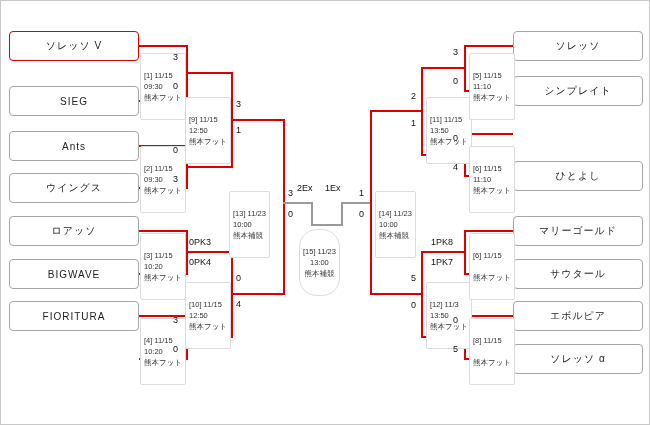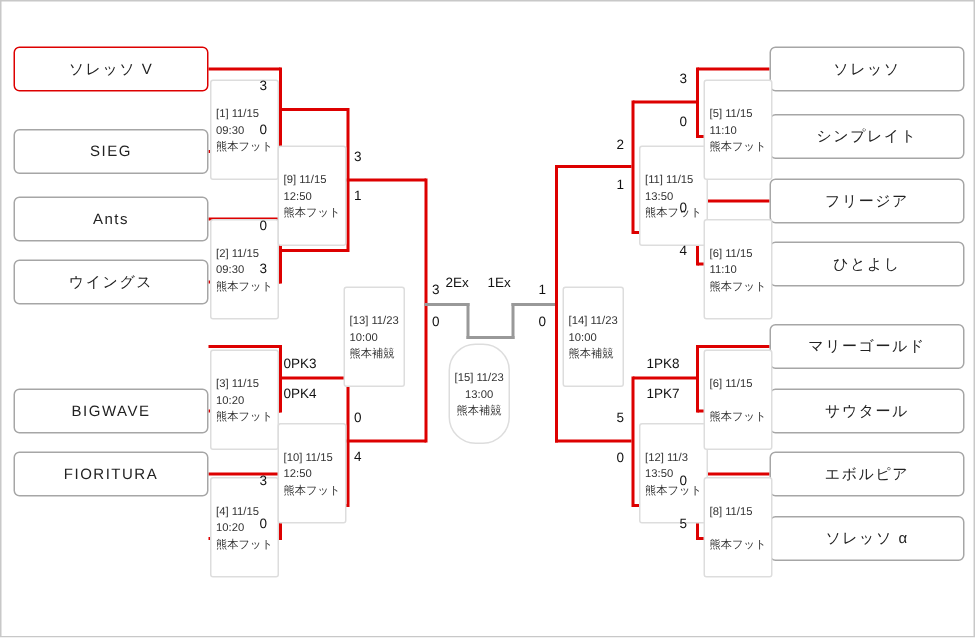--- a/index.html
+++ b/index.html
@@ -87,35 +87,35 @@
     </div>
   <div class="team" style="left:8px;top:85px">
       <span>SIEG</span>
     </div>
   <div class="team" style="left:8px;top:130px">
       <span>Ants</span>
     </div>
   <div class="team" style="left:8px;top:172px">
       <span>ウイングス</span>
     </div>
+  <div class="team" style="left:8px;top:215px">
+      <span>ロアッソ</span>
+    </div>
   <div class="team" style="left:8px;top:258px">
       <span>BIGWAVE</span>
     </div>
   <div class="team" style="left:8px;top:300px">
       <span>FIORITURA</span>
     </div>
 
   <div class="team" style="left:512px;top:30px">
       <span>ソレッソ</span>
     </div>
   <div class="team" style="left:512px;top:75px">
       <span>シンプレイト</span>
-    </div>
-  <div class="team" style="left:512px;top:118px">
-      <span>フリージア</span>
     </div>
   <div class="team" style="left:512px;top:160px">
       <span>ひとよし</span>
     </div>
   <div class="team" style="left:512px;top:215px">
       <span>マリーゴールド</span>
     </div>
   <div class="team" style="left:512px;top:258px">
       <span>サウタール</span>
     </div>

